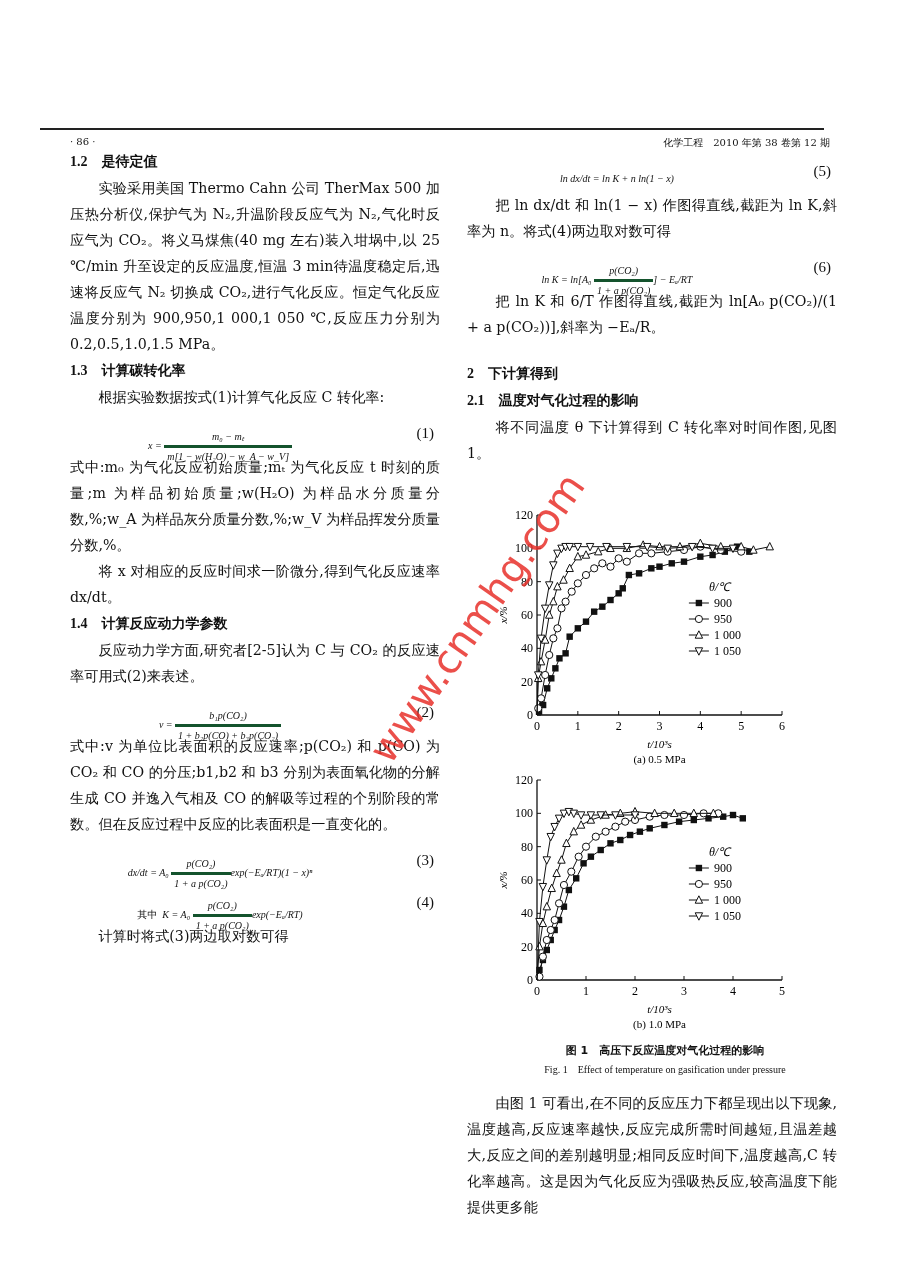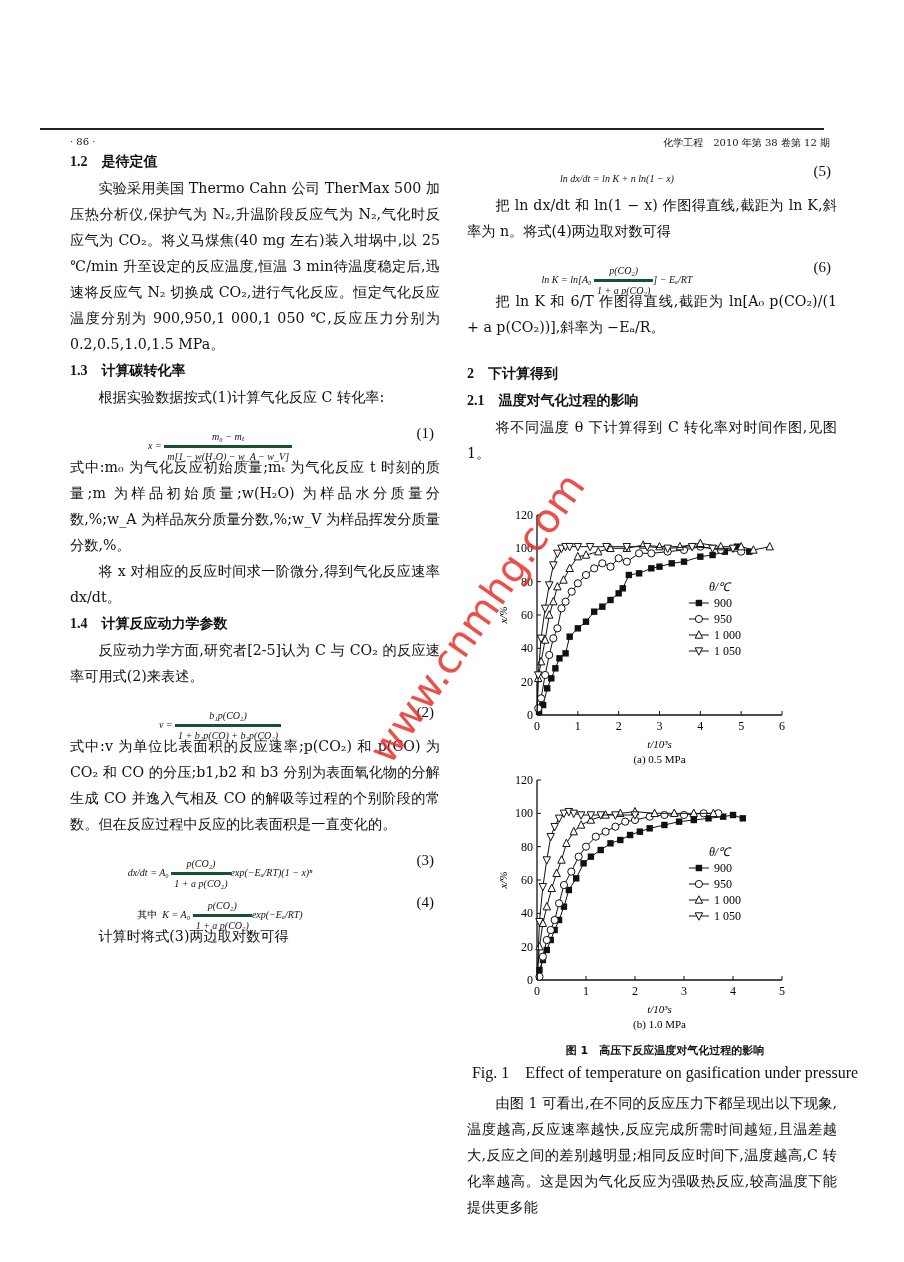--- a/index.html
+++ b/index.html
@@ -19,21 +19,21 @@
   .eq{position:relative;height:40px;margin:2px 0;}
   .eq .body{position:absolute;left:0;width:300px;text-align:center;top:16px;font-style:italic;font-family:Liberation Serif, serif;font-size:10px;}
   .eq .num{position:absolute;right:6px;top:8px;font-family:"Liberation Serif",serif;font-size:15px;}
   .frac{display:inline-block;vertical-align:middle;text-align:center;line-height:17px;}
   .frac .t{display:block;border-bottom:3px solid #14532d;padding:0 3px;}
   .frac .b{display:block;padding:0 3px;}
   .fig{position:absolute;left:487px;width:320px;}
   .fig svg{display:block;}
   .cap{position:absolute;left:460px;width:410px;text-align:center;}
   .cap1{top:1043px;font-size:11px;font-weight:bold;font-family:"DejaVu Sans",sans-serif;}
-  .cap2{top:1063px;font-size:16px;font-family:"Liberation Serif",serif;}
+  .cap2{top:1063px;font-size:10px;font-family:"Liberation Serif",serif;}
   .wm{position:absolute;left:330px;top:470px;width:300px;height:300px;pointer-events:none;}
 </style>
 </head>
 <body>
 
 <div>
   <div class="hdr">
     <span class="pg">· 86 ·</span>
     <span class="jt">化学工程　2010 年第 38 卷第 12 期</span>
   </div>

